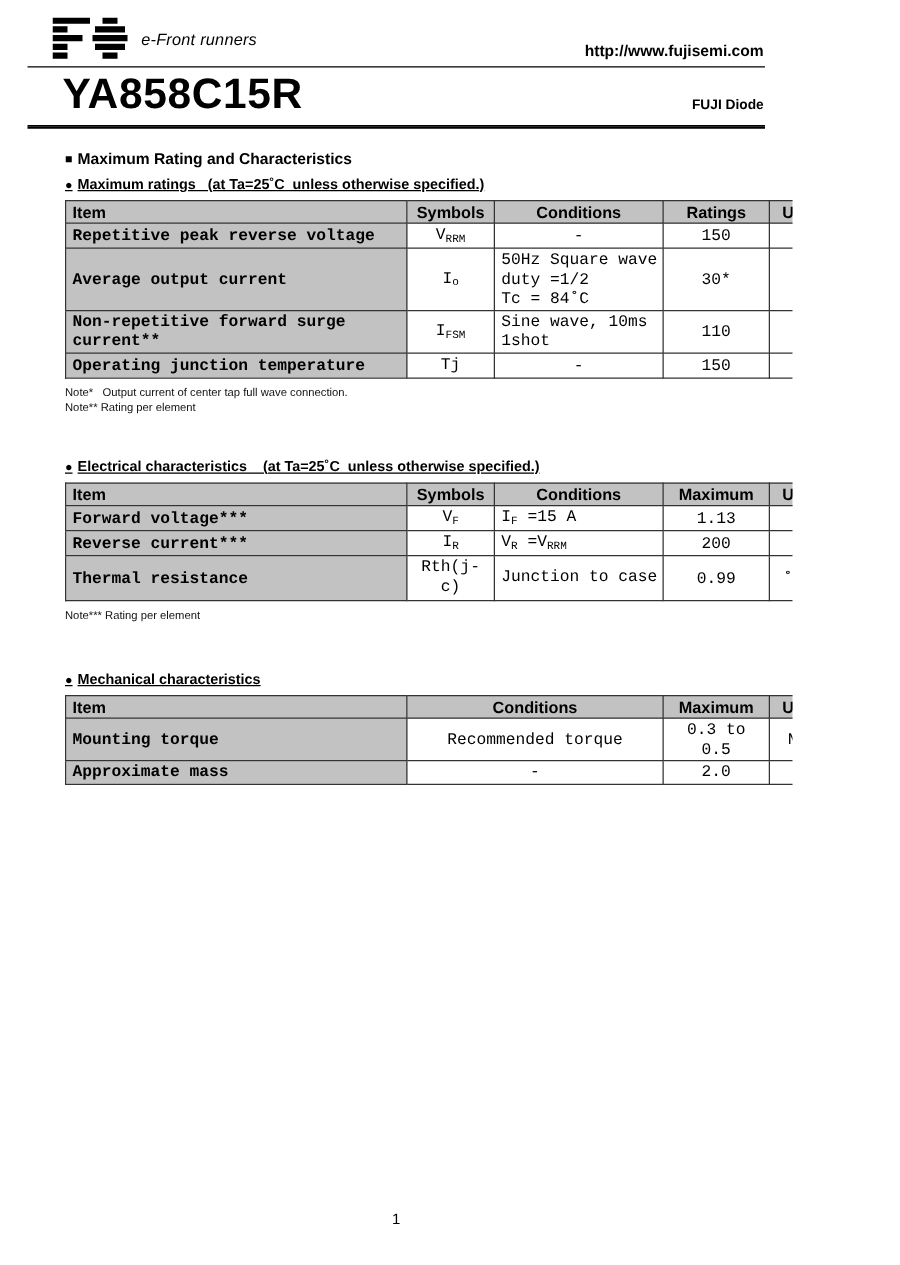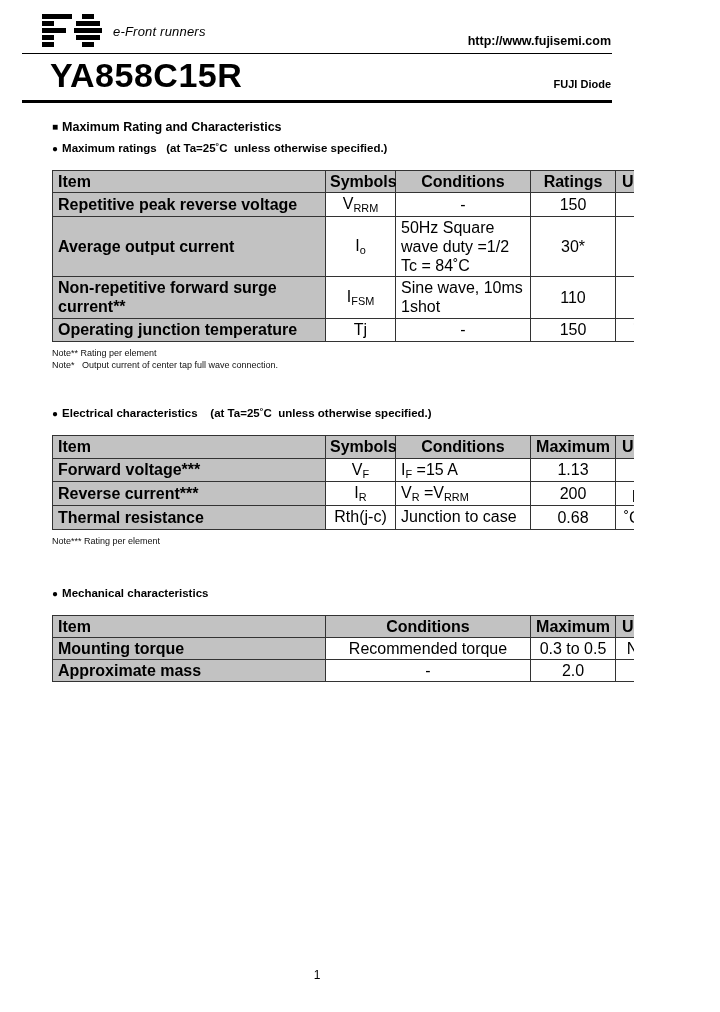--- a/index.html
+++ b/index.html
@@ -22,28 +22,28 @@
 
   .title-row { display:flex; justify-content:space-between; align-items:flex-end; margin:4px 23px 6px 50px; }
   .part-number { font-size:34px; font-weight:bold; letter-spacing:0.5px; line-height:1.05; }
   .brand { font-size:11px; font-weight:bold; padding-bottom:4px; }
 
   .product-title { font-size:20px; font-weight:bold; margin:10px 23px 11px 50px; }
 
   .content { margin:0 52px; }
 
   .sec-h { font-size:12.5px; font-weight:bold; margin-top:17px; white-space:pre-wrap; }
-  .sec-sub { font-size:11.5px; font-weight:bold; margin-top:8px; white-space:pre-wrap; }
+  .sec-sub { font-size:11.5px; font-weight:bold; margin-top:8px; white-space:pre-wrap;text-decoration:underline; }
   .bullet-sq { font-size:10px; margin-right:4px; position:relative; top:-1px; }
   .bullet-ci { font-size:10px; margin-right:4px; }
 
-  table { border-collapse:collapse; table-layout:fixed; width:616px; margin-top:16px; font-size:16px; }
+  table { border-collapse:collapse; table-layout:fixed; width:616px; margin-top:6px; font-size:13px; }
   th, td { border:1px solid #333; padding:1px 4px; height:17px; line-height:1.2; vertical-align:middle; }
   th { background:#c2c2c2; font-weight:bold; text-align:center; }
-  td { text-align:center; background:#fff; }
+  td { text-align:center; background:#fff;font-family:Liberation Mono, monospace; }
   td.item { background:#c2c2c2; font-weight:bold; text-align:left; padding-left:5px; }
   td.left { text-align:left; padding-left:5px; }
   td.pre { white-space:pre-line; }
   sub { font-size:0.68em; vertical-align:-0.25em; }
 
   .notes { margin-top:5px; }
   .note { font-size:9px; line-height:12px; white-space:pre; color:#111; }
 
   .gap-elec { margin-top:36px; }
   .gap-mech { margin-top:40px; }
@@ -137,22 +137,22 @@
         <td class="item">Operating junction temperature</td>
         <td><span>Tj</span><sub></sub></td>
         <td>-</td>
         <td>150</td>
         <td>˚C</td>
       </tr>
     </tbody>
       </table>
 
     <div class="notes">
+      <div class="note">Note*   Output current of center tap full wave connection.</div>
       <div class="note">Note** Rating per element</div>
-      <div class="note">Note*   Output current of center tap full wave connection.</div>
     </div>
 
     <div class="sec-sub gap-elec"><span class="bullet-ci">●</span><span>Electrical characteristics    (at Ta=25˚C  unless otherwise specified.)</span></div>
 
     <table>
       <colgroup>
           <col style="width:273px">
           <col style="width:70px">
           <col style="width:135px">
           <col style="width:85px">
@@ -177,21 +177,21 @@
         <td class="item">Reverse current***</td>
         <td><span>I</span><sub>R</sub></td>
         <td class="left"><span>V</span><sub>R</sub><span> =V</span><sub>RRM</sub></td>
         <td>200</td>
         <td>μA</td>
       </tr>
       <tr>
         <td class="item">Thermal resistance</td>
         <td><span>Rth(j-c)</span><sub></sub></td>
         <td class="left"><span>Junction to case</span><sub></sub><span></span><sub></sub></td>
-        <td>0.68</td>
+        <td>0.99</td>
         <td>˚C/W</td>
       </tr>
     </tbody>
       </table>
 
     <div class="notes">
       <div class="note">Note*** Rating per element</div>
     </div>
 
     <div class="sec-sub gap-mech"><span class="bullet-ci">●</span><span>Mechanical characteristics</span></div>

